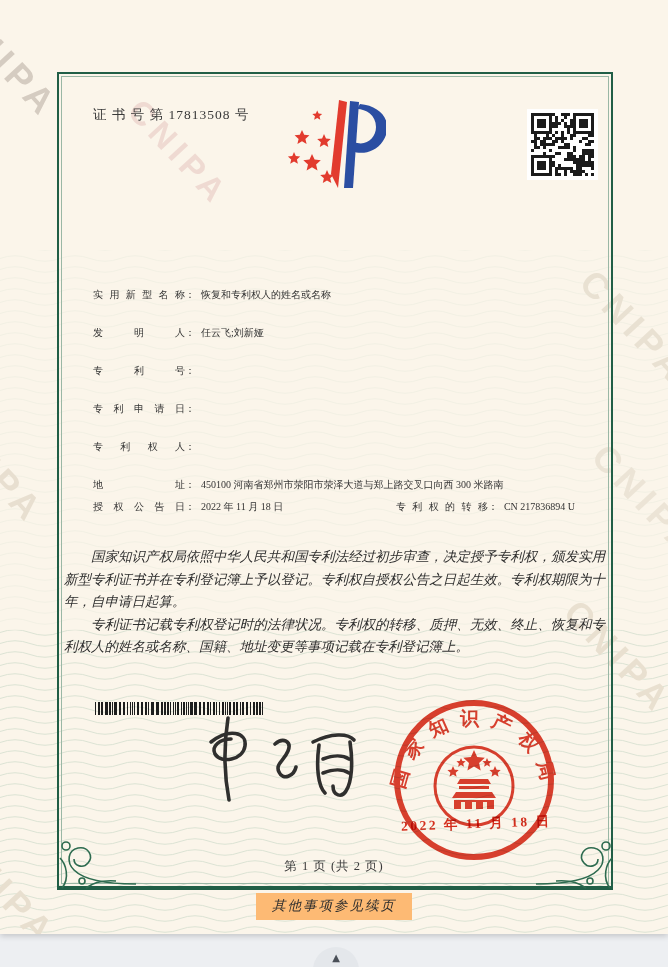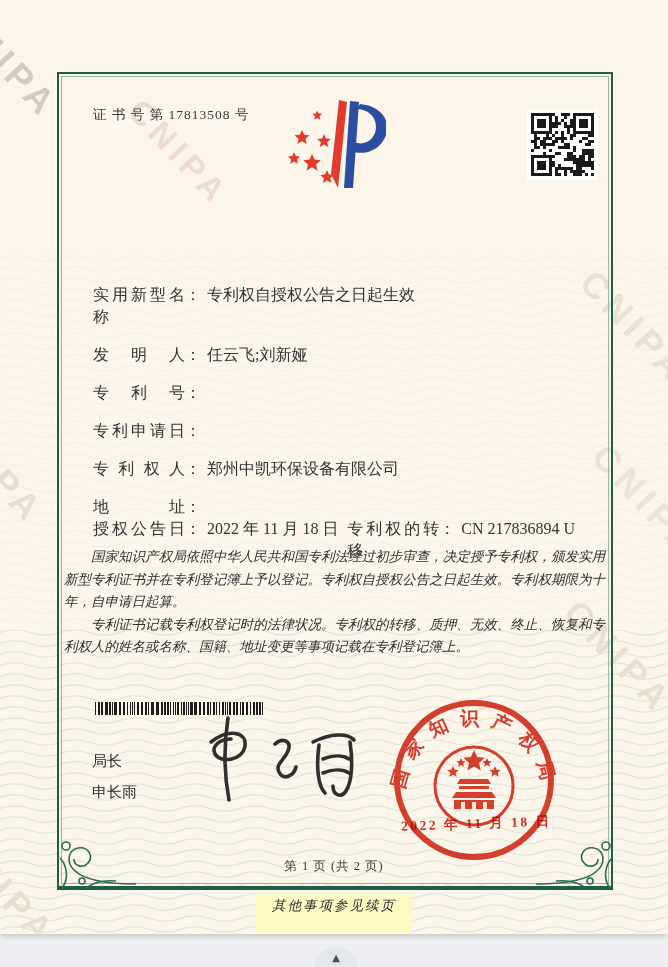--- a/index.html
+++ b/index.html
@@ -28,21 +28,21 @@
   .frame-inner { position:absolute; inset:2px; border:1px solid #9ab7a5; }
   .cert-no { position:absolute; left:93px; top:106px; z-index:3; font-size:13.5px; letter-spacing:1px; color:#3a3a3a; }
   .logo { position:absolute; left:282px; top:96px; z-index:3; }
   .qr { position:absolute; left:527px; top:109px; width:71px; height:71px; background:#fff; padding:4px; z-index:3; }
   .qr-grid { position:relative; width:63px; height:63px; }
   .qr-grid div { position:absolute; background:#1b1b1b; width:3px; height:3px; }
   .title {
     position:absolute; left:0; top:197px; width:668px; text-align:center; z-index:3;
     font-size:31px; font-weight:bold; letter-spacing:8px; color:#1c1c1c;
   }
-  .fields { position:absolute; left:93px; top:284px; width:482px; z-index:3; font-size:16px; color:#333; }
+  .fields { position:absolute; left:93px; top:284px; width:482px; z-index:3; font-size:10px; color:#333; }
   .frow { display:flex; line-height:22px; margin-bottom:16px; }
   .flabel { width:92px; flex:none; display:inline-block; text-align:justify; text-align-last:justify; color:#333; }
   .fcolon { flex:none; margin-right:6px; }
   .fvalue { flex:1; }
   .grant-row { display:flex; line-height:22px; }
   .grant-left { display:flex; }
   .grant-right { display:flex; margin-left:auto; }
   .paras { position:absolute; left:64px; top:546px; width:541px; z-index:3; font-size:13.5px; font-style:italic; color:#2e2e2e; }
   .paras p { text-indent:2em; line-height:22.5px; text-align:justify; }
   .barcode { position:absolute; left:95px; top:702px; width:172px; height:13px; z-index:3; }
@@ -54,21 +54,21 @@
     position:absolute; left:401px; top:815px; z-index:5; color:#d8301f;
     font-size:13.5px; letter-spacing:2.5px; font-weight:bold; transform:rotate(-2deg);
     mix-blend-mode:multiply;
   }
   .page-num { position:absolute; left:0; top:858px; width:668px; text-align:center; z-index:3; font-size:12.5px; color:#3a3a3a; letter-spacing:1px; }
   .flourish { position:absolute; top:834px; z-index:3; }
   .flourish.left { left:56px; }
   .flourish.right { left:534px; transform:scaleX(-1); }
   .footer-note-wrap { position:absolute; left:0; top:893px; width:668px; text-align:center; z-index:3; }
   .footer-note {
-    display:inline-block; background:#fef9c3; padding:4px 16px 19px;
+    display:inline-block; background:#fdba74; padding:4px 16px 5px;
     font-size:13.5px; font-style:italic; color:#2e2e2e; letter-spacing:2px;
   }
   .scroll-btn {
     position:absolute; left:313px; top:947px; width:46px; height:46px;
     border-radius:50%; background:#e4e7eb; z-index:6; text-align:center; cursor:pointer;
   }
   .scroll-btn span { display:block; margin-top:5px; font-size:10px; color:#4a4f57; font-family:"DejaVu Sans",sans-serif; }
 </style>
 </head>
 <body>
@@ -360,43 +360,43 @@
         <div style="left: 54px; top: 60px;"></div>
         <div style="left: 60px; top: 60px;"></div>
       </div>
   </div>
 
 
   <div class="fields">
     <div class="frow">
       <span class="flabel">实用新型名称</span>
         <span class="fcolon">：</span>
-      <span class="fvalue">专利权自授权公告之日起生效</span>
+      <span class="fvalue">恢复和专利权人的姓名或名称</span>
     </div>
     <div class="frow">
       <span class="flabel">发明人</span>
         <span class="fcolon">：</span>
       <span class="fvalue">任云飞;刘新娅</span>
     </div>
     <div class="frow">
       <span class="flabel">专利号</span>
         <span class="fcolon">：</span>
     </div>
     <div class="frow">
       <span class="flabel">专利申请日</span>
         <span class="fcolon">：</span>
     </div>
     <div class="frow">
       <span class="flabel">专利权人</span>
         <span class="fcolon">：</span>
-      <span class="fvalue">郑州中凯环保设备有限公司</span>
     </div>
     <div class="frow" style="margin-bottom:0;">
       <span class="flabel">地址</span>
         <span class="fcolon">：</span>
+      <span class="fvalue">450100 河南省郑州市荥阳市荥泽大道与郑上路交叉口向西 300 米路南</span>
     </div>
     <div class="grant-row">
       <span class="grant-left">
         <span class="flabel">授权公告日</span>
           <span class="fcolon">：</span>
         <span>2022 年 11 月 18 日</span>
       </span>
       <span class="grant-right">
         <span class="flabel">专利权的转移</span>
           <span class="fcolon">：</span>
@@ -459,24 +459,20 @@
       <div style="left: 145px; width: 1px;"></div>
       <div style="left: 147px; width: 2px;"></div>
       <div style="left: 151px; width: 2px;"></div>
       <div style="left: 155px; width: 1px;"></div>
       <div style="left: 158px; width: 2px;"></div>
       <div style="left: 161px; width: 2px;"></div>
       <div style="left: 164px; width: 2px;"></div>
       <div style="left: 167px; width: 1px;"></div>
     </div>
 
-  <div class="signer">
-    <div>局长</div>
-    <div>申长雨</div>
-  </div>
 
   <svg class="signature" width="165" height="95" viewBox="0 0 165 95">
     <g fill="none" stroke="#1f1f1f" stroke-width="3.6" stroke-linecap="round" opacity=".92">
       <path d="M33 6 C29 32 29 62 34 88"></path>
       <path d="M16 30 C34 16 52 20 50 34 C48 48 26 52 20 42 C16 34 25 27 36 27"></path>
       <path d="M80 32 C88 25 97 29 93 39 C89 49 80 52 84 60 C88 69 99 64 101 55"></path>
       <path d="M118 30 C136 21 153 21 159 28"></path>
       <path d="M124 33 C121 55 123 74 130 81"></path>
       <path d="M155 30 C158 50 157 70 151 79 C147 86 138 84 138 74"></path>
       <path d="M128 47 C138 43 148 43 154 47"></path>

